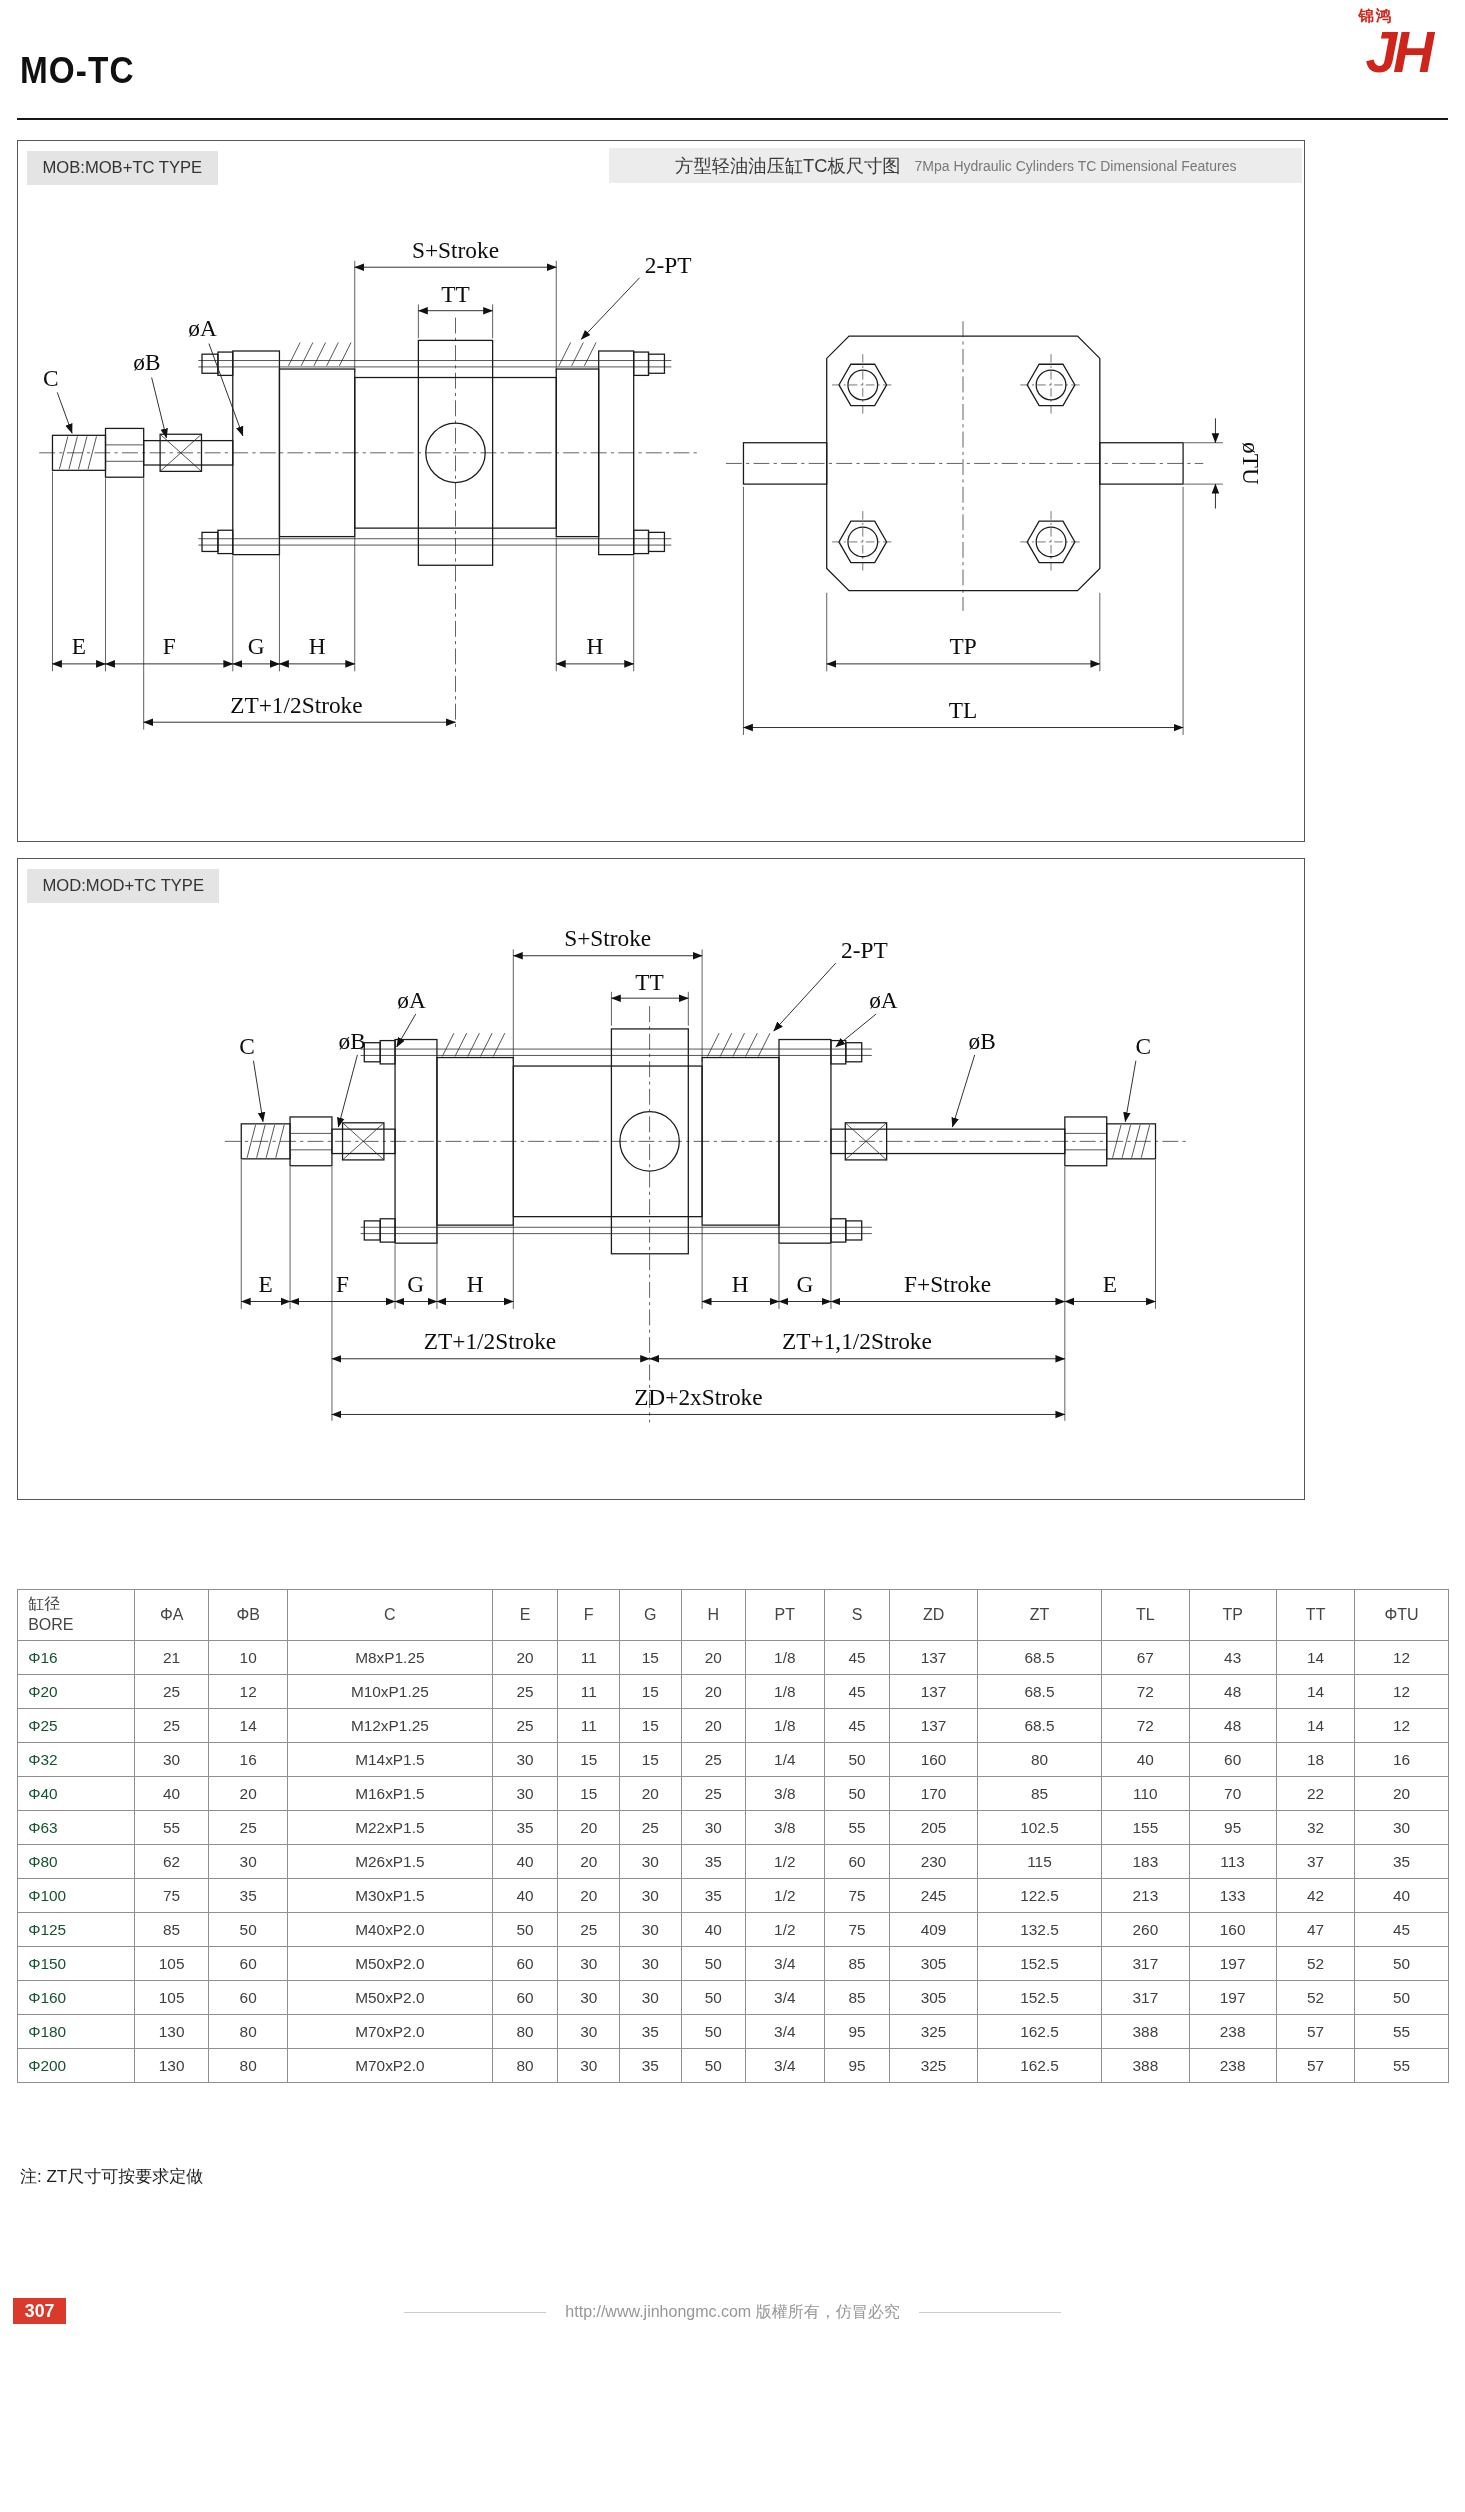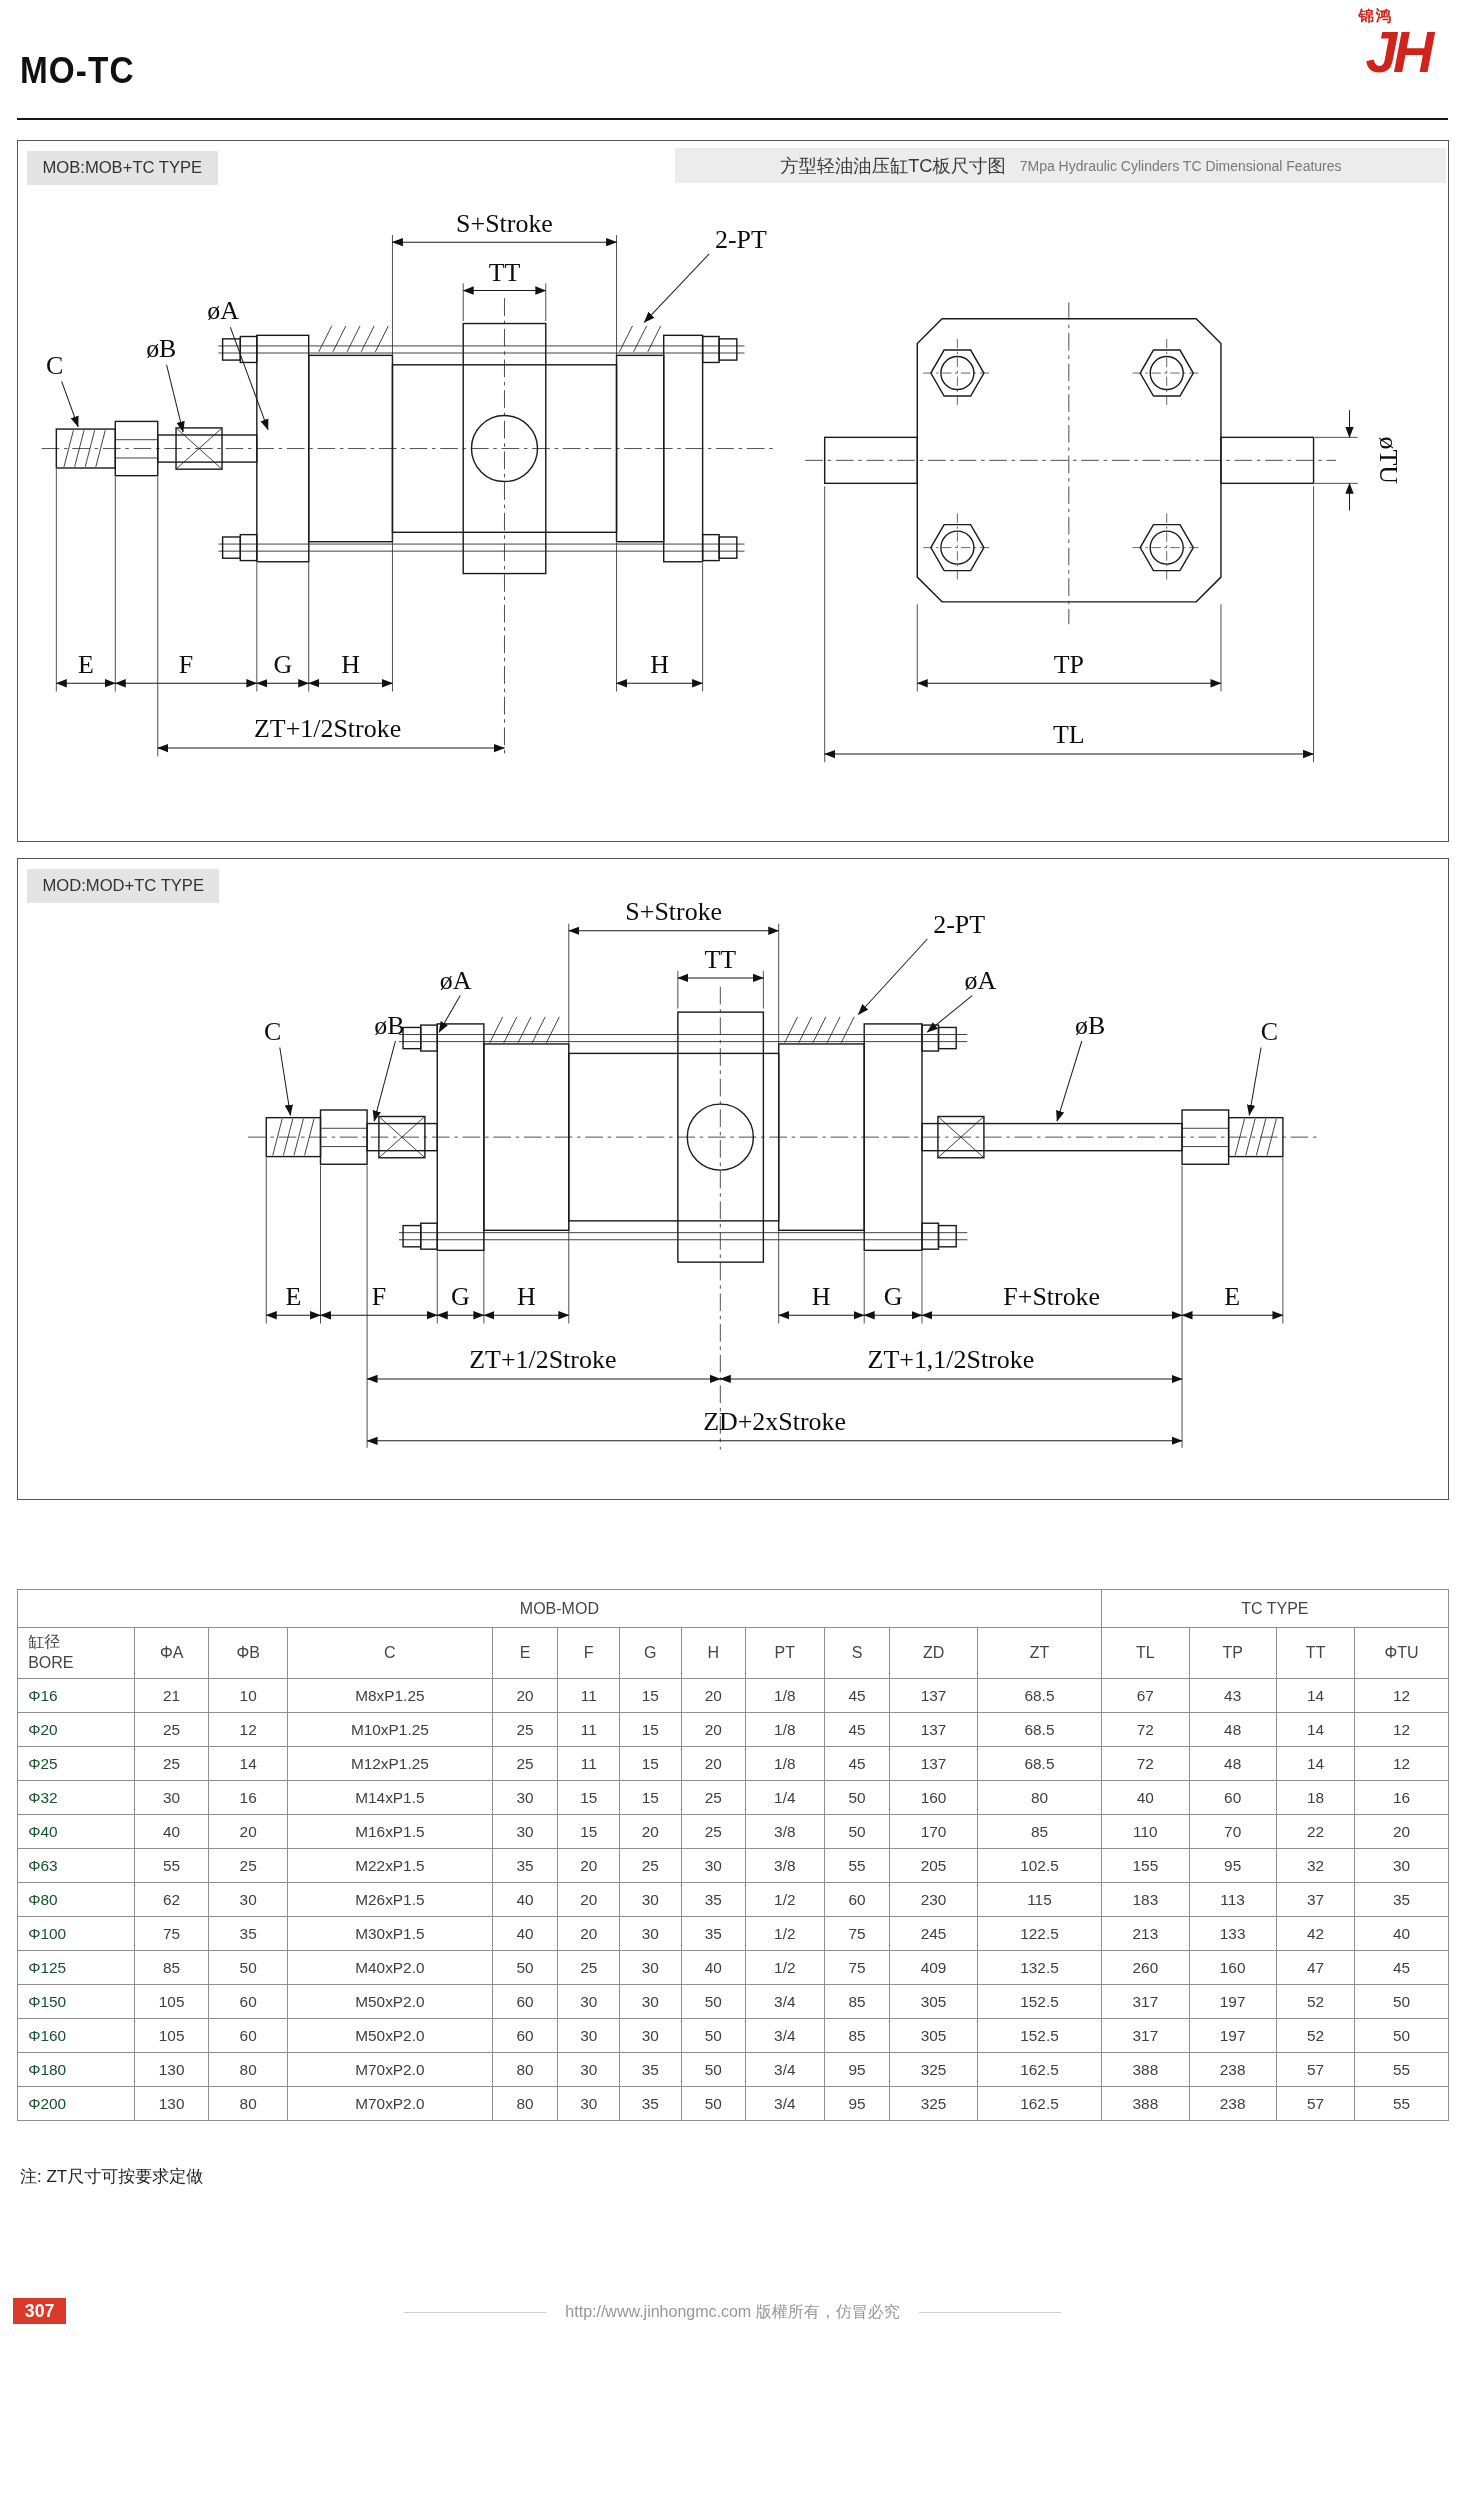--- a/index.html
+++ b/index.html
@@ -11,21 +11,21 @@
   
   .page-title{ position:absolute; left:20px; top:50px; font-size:37px; font-weight:700;
     letter-spacing:1.2px; color:#101010; transform:scaleX(.9); transform-origin:left center; }
   .logo{ position:absolute; right:28px; top:5.9px; text-align:center; }
   .logo-cn{ font-size:15.4px; color:#cf241b; font-weight:700; letter-spacing:1.8px; margin-right:44px; }
   .logo-jh{ font-size:57px; line-height:.88; font-weight:800; font-style:italic;
     color:#cf241b; letter-spacing:-4.1px; }
   .top-rule{ position:absolute; top:118px; left:16.6px; right:16.6px; height:1.8px; background:#161616; }
 
   
-  .sec{ position:absolute; left:16.6px; width:1432px; border:1.2px solid #555; background:#fff;padding-left:25px; }
+  .sec{ position:absolute; left:16.6px; width:1288px; border:1.2px solid #555; background:#fff;padding-left:25px; }
   #sec-mob{ top:140px; height:702px; }
   #sec-mod{ top:858px; height:642px; }
   .sec svg{ position:absolute; left:0; top:0; width:100%; height:100%; }
   .sec-tag{ position:absolute; top:9.5px; left:9.5px; background:#e4e4e4; color:#333;
     font-size:16.6px; padding:7px 15.4px; z-index:2; white-space:nowrap; }
   .sec-caption{ position:absolute; top:7px; left:46%; right:1.2px; height:35px; background:#ececec;
     display:flex; align-items:center; justify-content:center; gap:14px; z-index:2; }
   .cap-cn{ font-size:18.3px; color:#3a3a3a; }
   .cap-en{ font-size:14px; color:#787878; }
 
@@ -387,24 +387,20 @@
       <col style="width:5.5%">
         <col style="width:4.6%">
         <col style="width:6.1%">
         <col style="width:8.7%">
       <col style="width:6.1%">
         <col style="width:6.1%">
         <col style="width:5.5%">
         <col style="width:6.5%">
     </colgroup>
     <thead>
-      <tr class="grp-row">
-        <th colspan="12">MOB-MOD</th>
-        <th colspan="4">TC TYPE</th>
-      </tr>
       <tr class="cols">
         <th class="bore-h">
           <span>缸径</span><br>
           <span>BORE</span>
         </th>
       <th>ΦA</th>
           <th>ΦB</th>
           <th>C</th>
           <th>E</th>
           <th>F</th>

